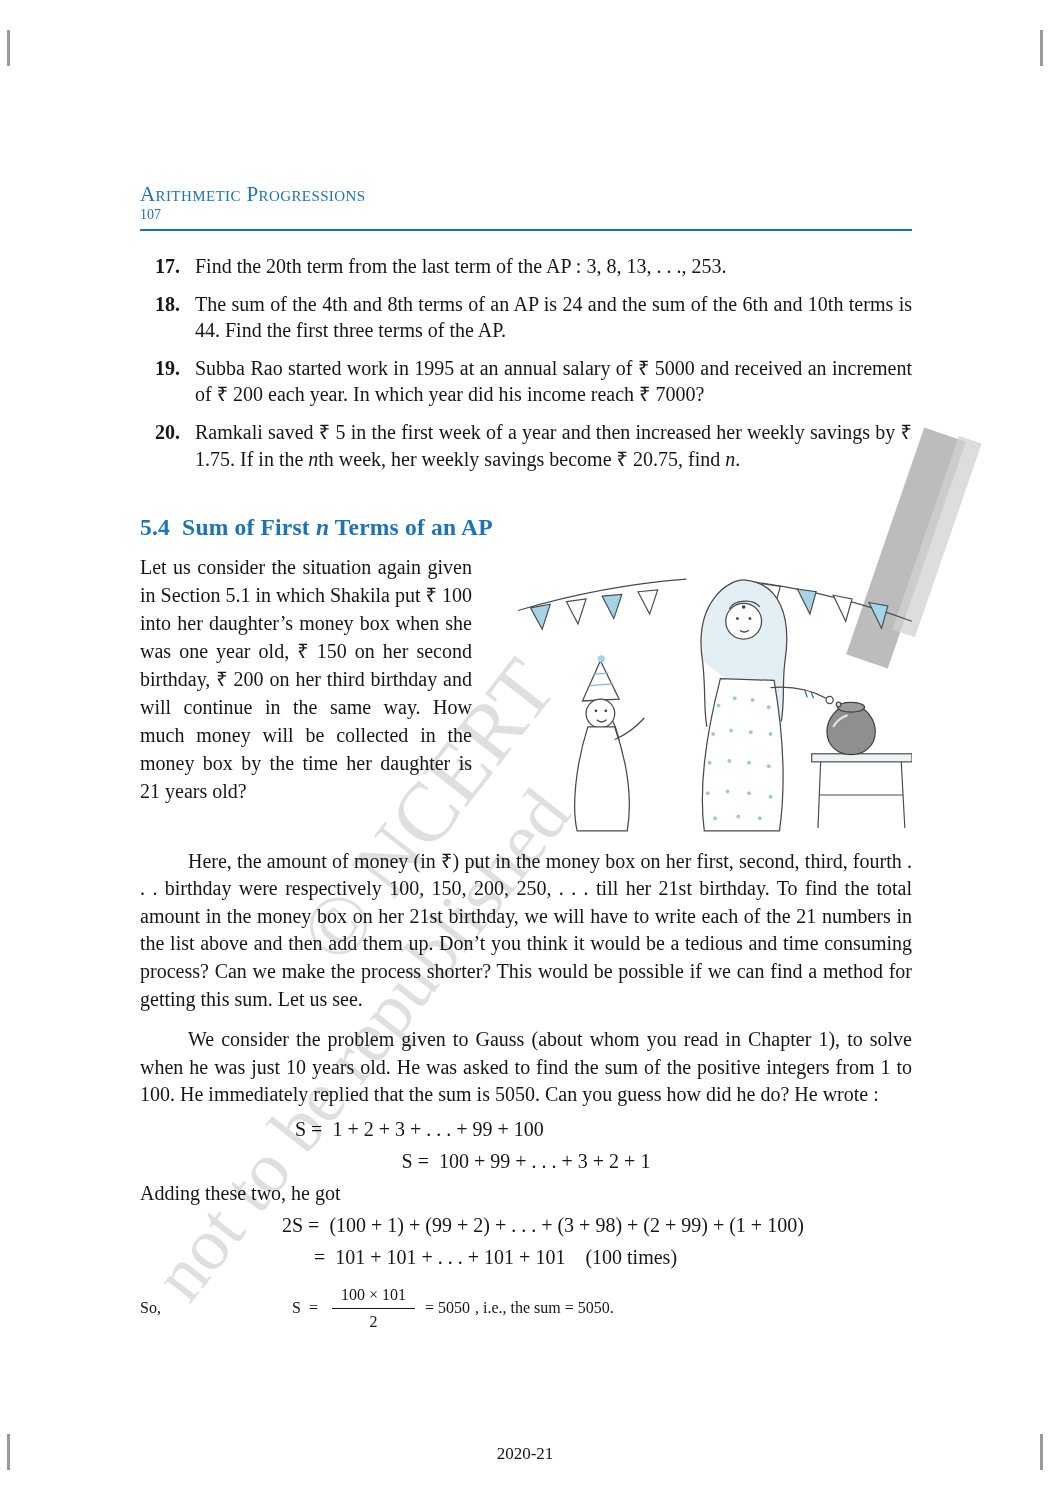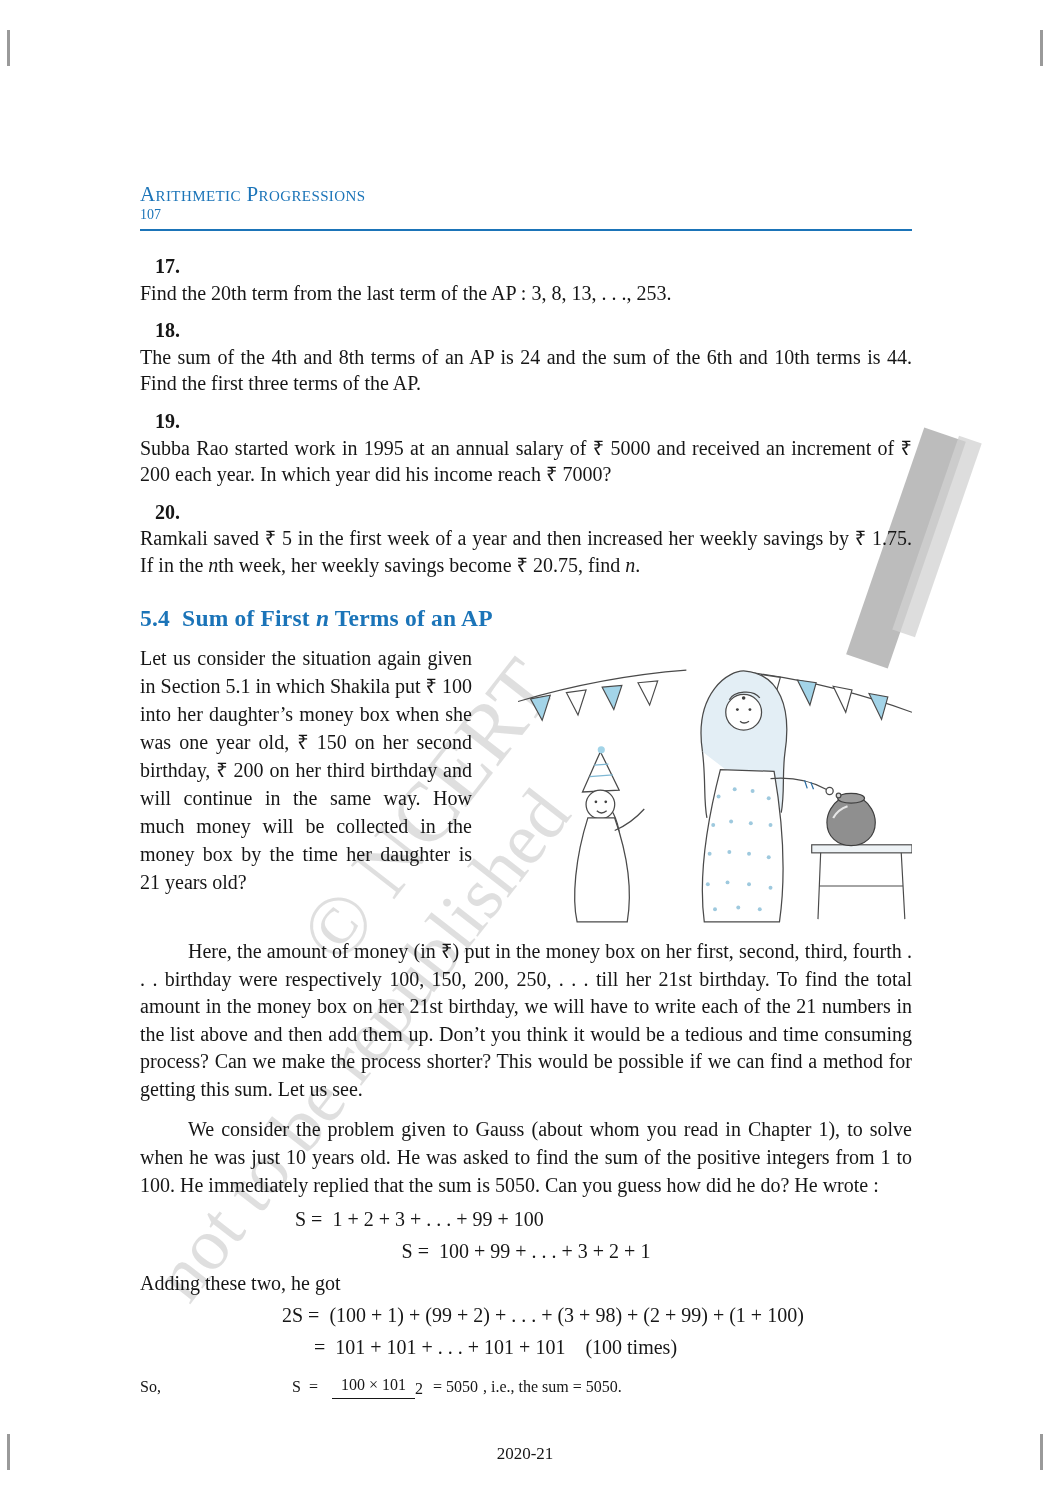--- a/index.html
+++ b/index.html
@@ -32,47 +32,47 @@
   #ribbon-light{left:925px;top:434px;width:24px;height:205px;background:#d2d2d2;opacity:.75;transform:rotate(19deg);}
 
   .content{position:relative;z-index:2;padding:182px 138px 0 140px;}
 
   .page-header{display:flex;justify-content:space-between;align-items:baseline;color:var(--blue);flex-direction:column;}
   .header-title{font-variant:small-caps;font-size:21px;letter-spacing:.4px;}
   .page-number{font-size:14px;}
   .header-rule{height:2px;background:var(--blue);margin-top:6px;}
 
   .problems{margin-top:22px;}
-  .problem{display:flex;margin-bottom:11px;font-size:20px;line-height:1.33;flex-direction:column;}
+  .problem{display:flex;margin-bottom:11px;font-size:20px;line-height:1.33;}
   .problem-num{flex:none;width:55px;padding-left:15px;font-weight:bold;box-sizing:border-box;}
   .problem-text{flex:1;text-align:justify;}
 
   .section-heading{
-    margin-top:26px;font-size:23.5px;font-weight:bold;color:var(--blue);
+    margin-top:42px;font-size:23.5px;font-weight:bold;color:var(--blue);
     white-space:nowrap;letter-spacing:.2px;
   }
 
   .figure-row{display:flex;margin-top:12px;}
   .intro-col{flex:none;width:332px;font-size:20px;line-height:1.40;text-align:justify;}
   .figure-col{flex:1;position:relative;padding-left:46px;padding-top:2px;}
   .illus{width:100%;height:auto;display:block;}
 
   .para{font-size:20px;line-height:1.38;text-align:justify;margin-top:13px;}
   .para.indent{text-indent:48px;}
   .plain-line{font-size:20px;margin-top:9px;}
   .equation{font-size:20px;margin-top:9px;}
   #eq1{margin-left:155px;}
   #eq2{text-align:center;}
   #eq3{margin-left:142px;}
   #eq4{margin-left:174px;}
 
   .sum-row{display:flex;align-items:center;margin-top:16px;font-size:16px;}
   .so-label{flex:none;width:152px;}
   .sum-s{margin-right:12px;}
-  .frac{display:inline-flex;align-items:center;margin:0 10px 0 2px;line-height:1.25;}
+  .frac{display:inline-flex;flex-direction:column;align-items:center;margin:0 10px 0 2px;line-height:1.25;}
   .frac-num{padding:0 9px 3px;border-bottom:1.6px solid var(--ink);}
   .frac-den{padding-top:3px;}
   .sum-result{margin-right:5px;}
 
   .footer{position:absolute;left:0;right:0;bottom:36px;text-align:center;font-size:17px;z-index:2;}
 </style>
 </head>
 <body>
 
 <div class="page">

